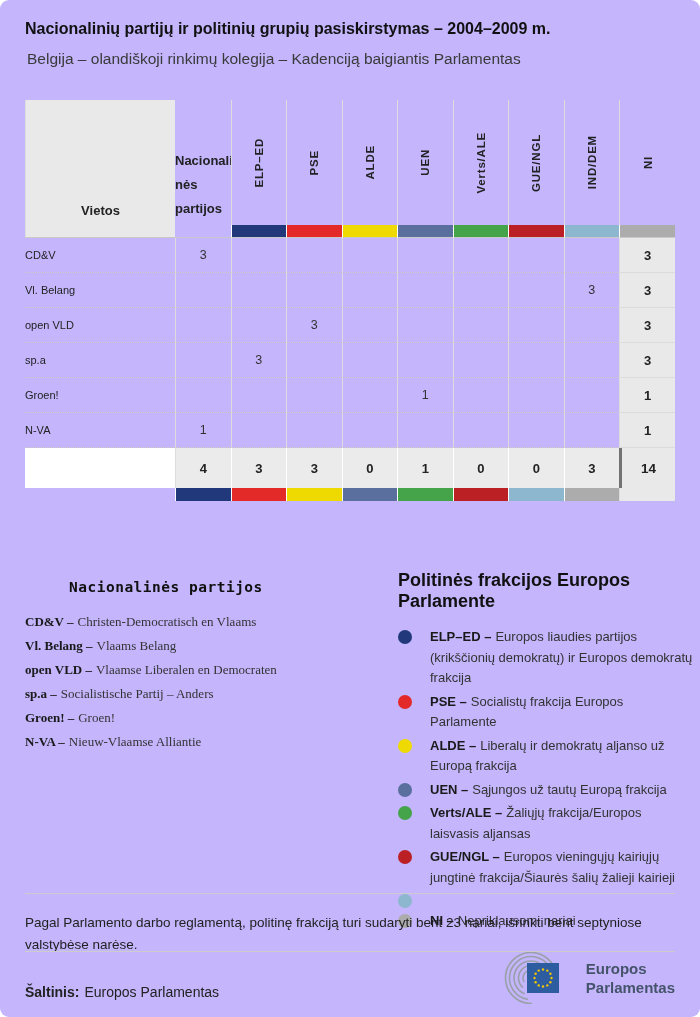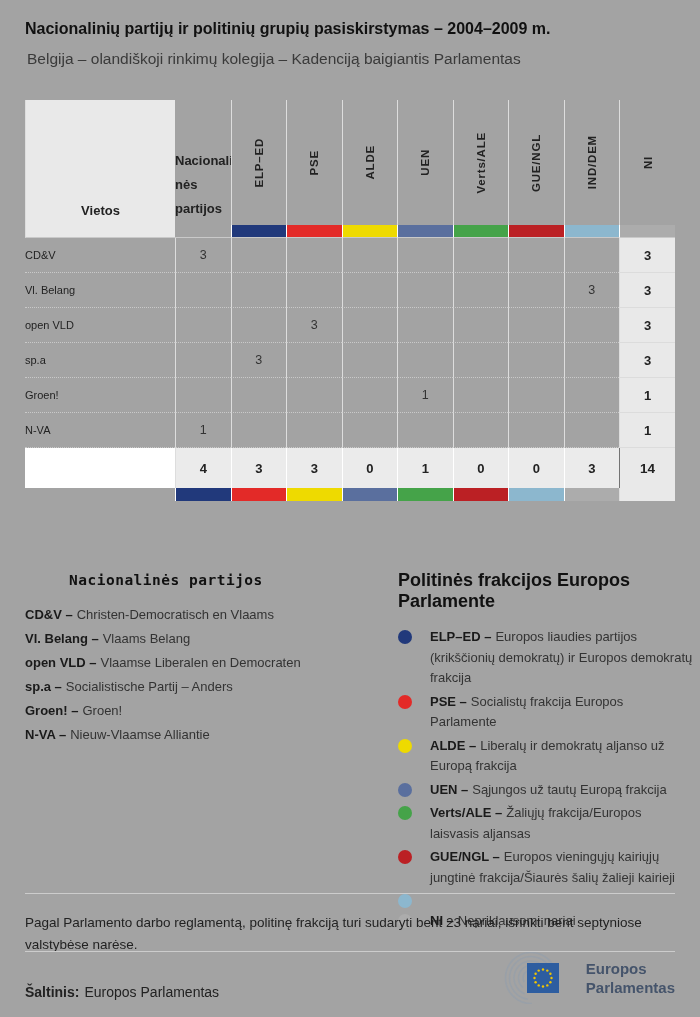--- a/index.html
+++ b/index.html
@@ -1,17 +1,17 @@
 <!DOCTYPE html>
 <html><head>
 <meta charset="utf-8">
 <style>
   html,body{margin:0;padding:0;background:#fff;}
-  .page{position:relative;width:700px;height:1017px;background:#a3a3a3;overflow:hidden;
-        font-family:"Liberation Sans",sans-serif;color:#1a1a1a;}
+  .page{position:relative;width:700px;height:1017px;background:#c4b5fd;overflow:hidden;
+        font-family:"Liberation Sans",sans-serif;color:#1a1a1a;border-radius:9px;}
   .title{position:absolute;left:25px;top:20px;font-size:16px;font-weight:bold;color:#111;}
   .subtitle{position:absolute;left:27px;top:50px;font-size:15.5px;font-weight:normal;color:#3a3a3a;}
 
   
   .tbl{position:absolute;left:25px;top:100px;display:grid;
        grid-template-columns:150px repeat(8,55.5px) 56px;
        grid-template-rows:125px 13px repeat(6,35px) 40px 13px;}
   .h-corner{display:flex;align-items:flex-end;font-weight:bold;font-size:13px;
             line-height:24px;white-space:pre-line;padding-bottom:4px;color:#222;}
   .h-group{border-left:1px solid #ddd;display:flex;align-items:center;justify-content:center;}
@@ -26,30 +26,30 @@
   .c4{background:#45a349}.c5{background:#bb2024}.c6{background:#8cb7ce}.c7{background:#acacac}
   .cell{border-bottom:1px dotted #c9c9c9;display:flex;align-items:center;font-size:12.5px;color:#333;}
   .cell.party{font-weight:normal;color:#222;font-size:11px;}
   .cell.val{border-left:1px solid #ddd;justify-content:center;}
   .cell.seats{background:#e9e9e9;border-left:1px solid #ddd;border-bottom:1px solid #dcdcdc;
               justify-content:center;font-weight:bold;font-size:13px;color:#222;}
   .tot-blank{background:#fff;}
   .tot{background:#ebebeb;border-left:1px solid #fff;display:flex;align-items:center;
        justify-content:center;font-weight:bold;font-size:13px;color:#222;}
   .tot.tfirst{border-left:1px solid #ddd;}
-  .tot-seats{background:#e9e9e9;border-left:1px solid #737373;display:flex;align-items:center;
+  .tot-seats{background:#e9e9e9;border-left:3px solid #737373;display:flex;align-items:center;
              justify-content:center;font-weight:bold;font-size:13.5px;color:#222;}
   .bbar{border-left:1px solid #fff;}
   .bb-seats{background:#e9e9e9;border-left:1px solid #ddd;}
 
   
   .legend-left{position:absolute;left:25px;top:567px;width:350px;}
   .legend-left .lg-title{font-family:"DejaVu Sans Mono",monospace;font-size:14.5px;
-                         font-weight:bold;letter-spacing:0.5px;color:#111;margin:5px 0 15px 0;padding-left:44px;}
-  .pitem{font-size:13px;line-height:24px;color:#333;}
+                         font-weight:bold;letter-spacing:0.5px;color:#111;margin:12px 0 15px 0;padding-left:44px;}
+  .pitem{font-size:13px;line-height:24px;color:#333;font-family:Liberation Serif, serif;}
   .pitem b{color:#1a1a1a;margin-right:4px;}
   .legend-right{position:absolute;left:398px;top:570px;width:295px;}
   .legend-right .lg-title{font-size:18px;font-weight:bold;color:#111;margin:0 0 15px 0;}
   .gitem{display:grid;grid-template-columns:14px 1fr;column-gap:18px;margin-bottom:3px;}
   .dot{width:14px;height:14px;border-radius:50%;margin-top:3px;}
   .gtext{font-size:13px;line-height:20.5px;color:#333;}
   .gtext b{color:#1a1a1a;margin-right:4px;}
 
   
   .rule{position:absolute;left:25px;width:650px;border-top:1px solid #ccc;}

